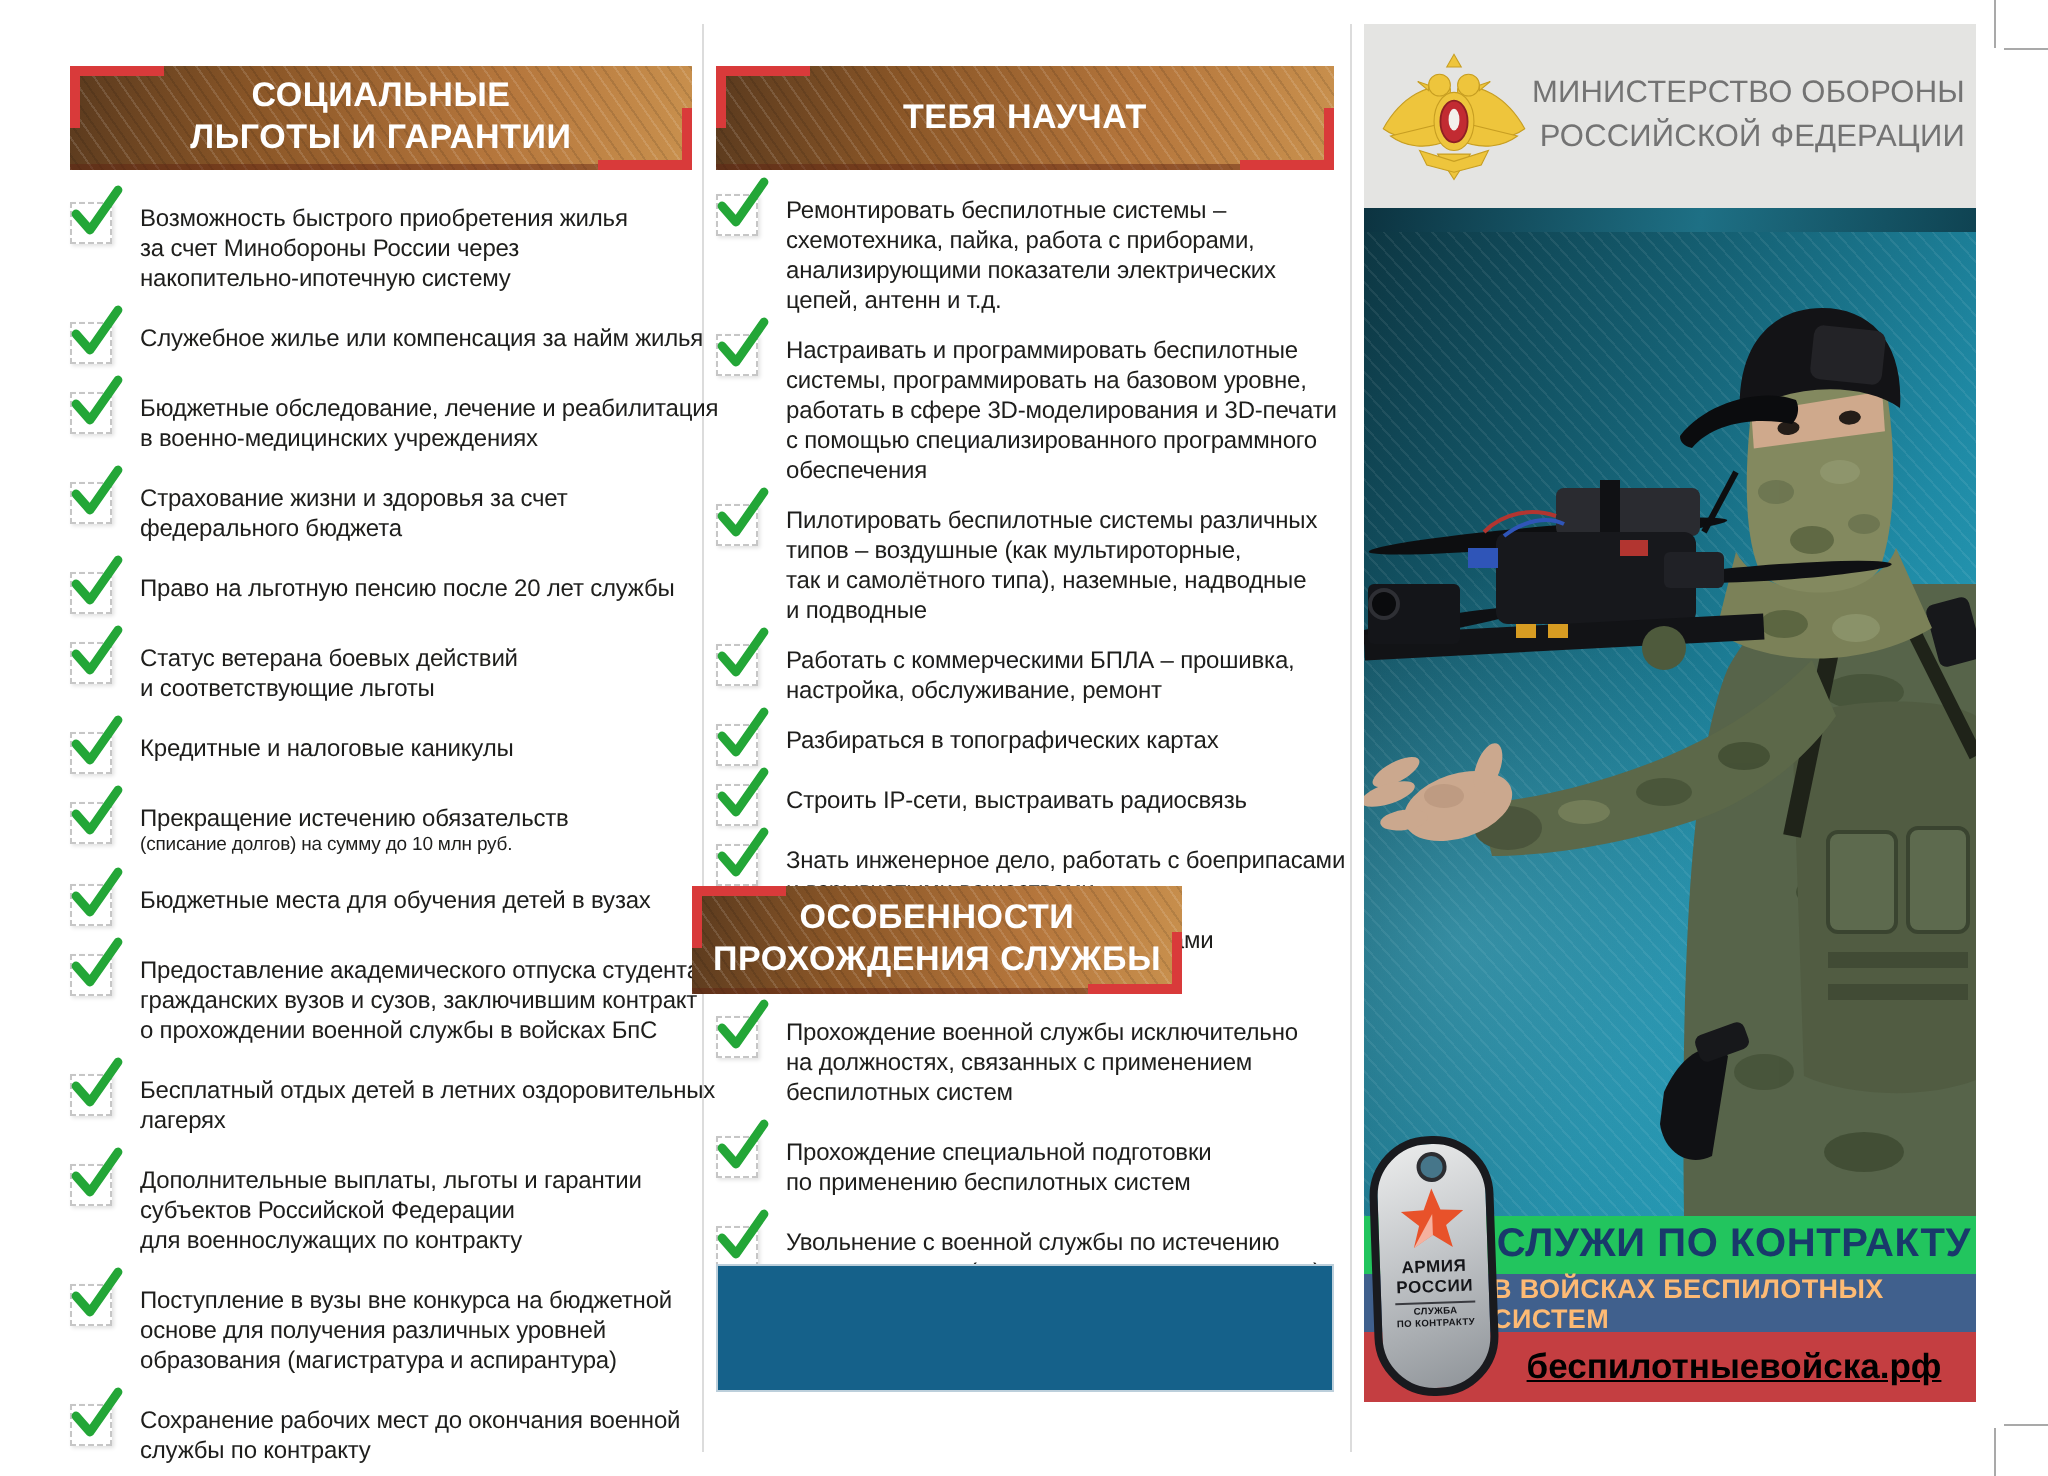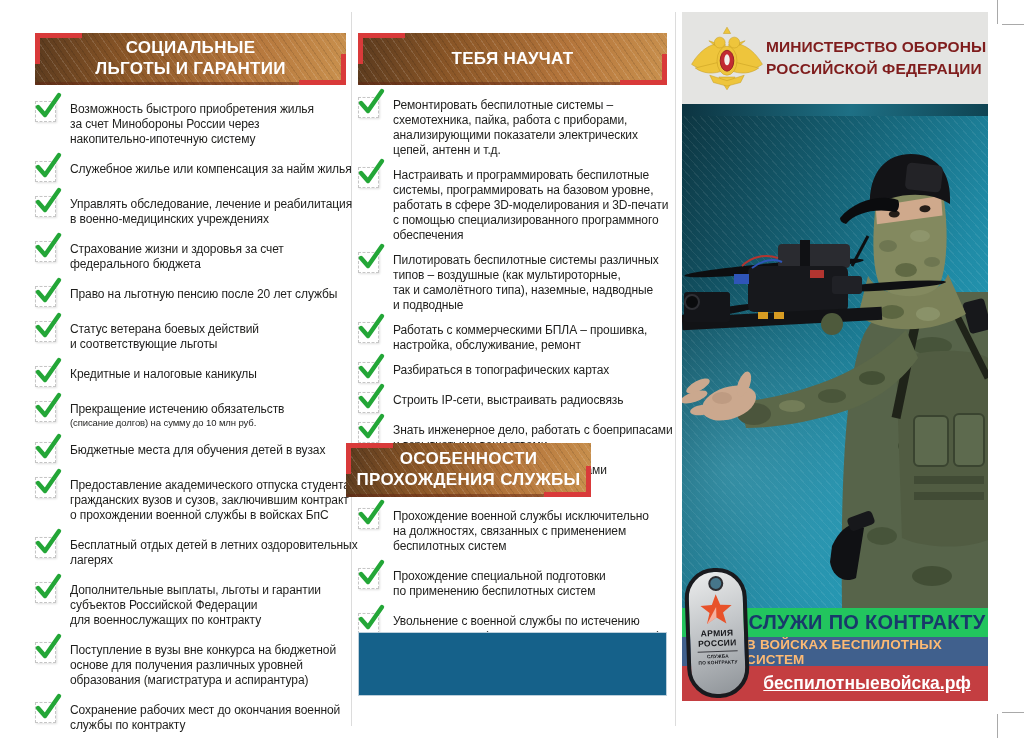--- a/index.html
+++ b/index.html
@@ -40,39 +40,39 @@
   .features-hd{position:absolute;left:346px;top:443px;width:245px;height:54px;}
   .features-list{position:absolute;left:358px;top:507px;width:309px;gap:13px;}
   .teal-bar{position:absolute;left:358px;top:632px;width:309px;height:64px;
       background:#15618a;border:1px solid #bccfdb;box-sizing:border-box;}
 
   
   .panel-right{position:absolute;left:682px;top:12px;width:306px;height:693px;}
   .mo-header{position:absolute;left:0;top:0;width:306px;height:92px;background:#e4e4e2;
       display:flex;align-items:center;}
   .mo-emblem{flex:0 0 78px;height:72px;margin-left:6px;}
-  .mo-title{color:#7f1d1d;font-weight:bold;font-size:15.5px;line-height:1.45;
-      white-space:pre-line;letter-spacing:.1px;}
+  .mo-title{color:#737373;font-weight:normal;font-size:15.5px;line-height:1.45;
+      white-space:pre-line;letter-spacing:.1px;text-align:right;}
   .teal-strip{position:absolute;left:0;top:92px;width:306px;height:12px;
       background:linear-gradient(100deg,#0c3340 0%,#1e7085 55%,#0f4352 100%);}
   .photo{position:absolute;left:0;top:104px;width:306px;height:492px;overflow:hidden;
       background:
         radial-gradient(circle at 16% 72%, rgba(130,225,245,.28), transparent 42%),
         repeating-linear-gradient(48deg, rgba(255,255,255,.07) 0 1px, transparent 1px 6px),
         linear-gradient(118deg,#0d3642 0%,#156073 32%,#1f8aa5 62%,#2fb0cb 100%);}
   .photo svg{position:absolute;left:0;top:0;}
 
   .band{position:absolute;left:0;width:306px;display:flex;align-items:center;
       justify-content:center;box-sizing:border-box;padding-left:64px;}
   .band-white{top:596px;height:29px;background:#22c55e;}
   .band-white span{color:#19396b;font-weight:bold;font-size:20px;letter-spacing:.3px;}
   .band-blue{top:625px;height:29px;background:#40608d;}
   .band-blue span{color:#fdba74;font-weight:bold;font-size:13.5px;letter-spacing:.2px;}
   .band-red{top:654px;height:35px;background:#c43e41;}
-  .site-url{color:#ffffff;font-weight:bold;font-size:17.5px;text-decoration:underline;cursor:pointer;}
+  .site-url{color:#000000;font-weight:bold;font-size:17.5px;text-decoration:underline;cursor:pointer;}
 
   
   .dogtag{position:absolute;left:4px;top:556px;width:62px;height:130px;z-index:5;
       border:4px solid #191a1e;border-radius:30px;box-sizing:border-box;
       background:linear-gradient(160deg,#eceded 0%,#c3c6c9 45%,#8e9398 100%);
       display:flex;flex-direction:column;align-items:center;transform:rotate(-2deg);}
   .tag-hole{width:11px;height:11px;border-radius:50%;background:#46768a;
       border:2px solid #2c2d31;margin:4px 0 0 0;}
   .tag-star{width:38px;height:36px;margin-top:1px;}
   .tag-brand{font-size:8.5px;font-weight:bold;line-height:1.15;color:#15161a;
@@ -121,21 +121,21 @@
       <span class="item-text">Служебное жилье или компенсация за найм жилья</span>
     </div>
   </li>
         <li class="check-item">
     <span class="checkbox">
       <svg class="tick" viewBox="0 0 28 28" aria-hidden="true">
               <path d="M4 15 L11 23 L25 3"></path>
             </svg>
     </span>
     <div class="item-body">
-      <span class="item-text">Управлять обследование, лечение и реабилитация
+      <span class="item-text">Бюджетные обследование, лечение и реабилитация
 в военно-медицинских учреждениях</span>
     </div>
   </li>
         <li class="check-item">
     <span class="checkbox">
       <svg class="tick" viewBox="0 0 28 28" aria-hidden="true">
               <path d="M4 15 L11 23 L25 3"></path>
             </svg>
     </span>
     <div class="item-body">

